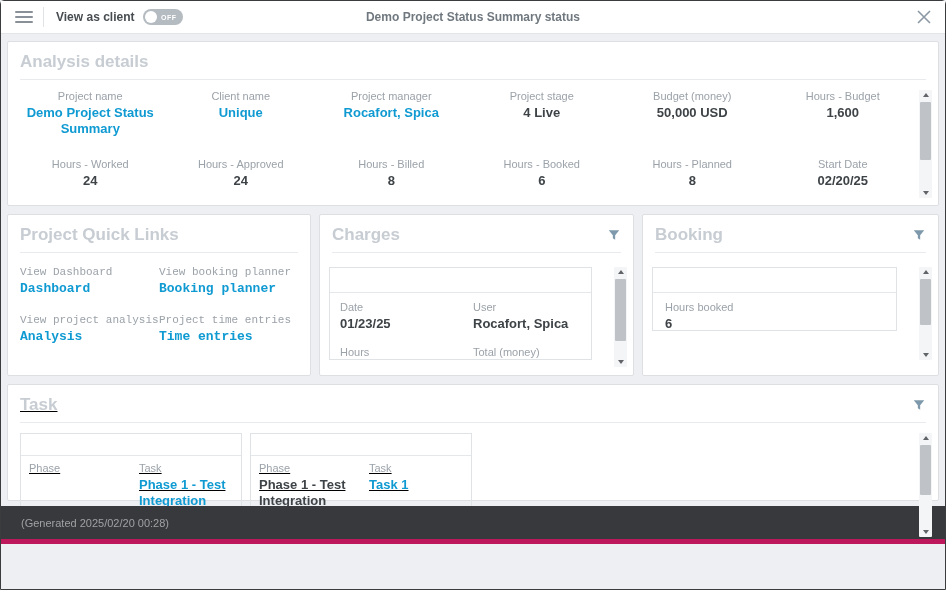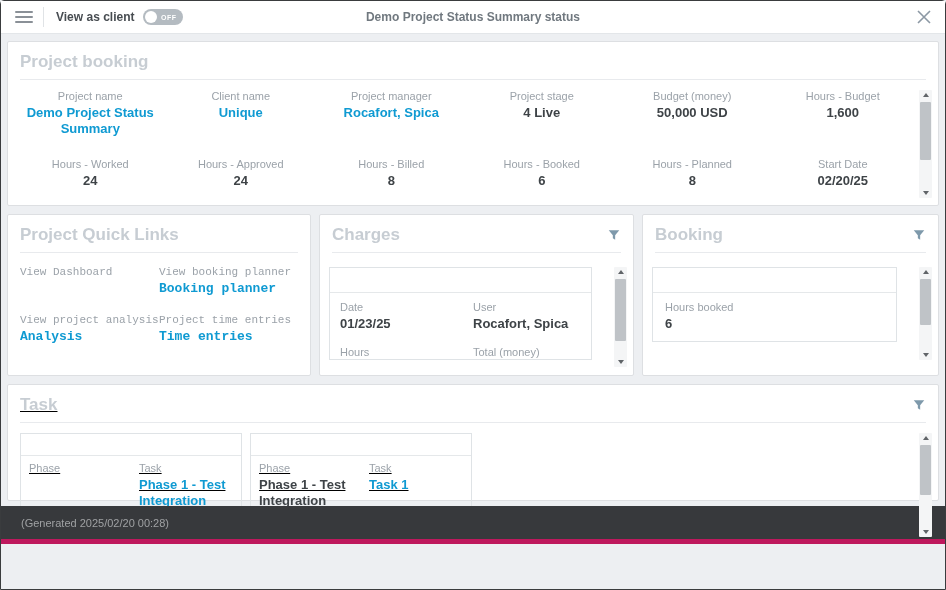--- a/index.html
+++ b/index.html
@@ -60,21 +60,21 @@
   .panel.quick { width: 304px; }
   .panel.charges { width: 315px; }
   .panel.booking { flex: 1; }
   .ql-grid { padding: 13px 12px; display: grid; grid-template-columns: 1fr 1fr; row-gap: 17px; font-family: Liberation Mono, monospace; }
   .cb-body { display: flex; padding: 14px 6px 0 9px; gap: 22px; }
   .card { border: 1px solid #dfe3e6; background: #fff; flex: 1; overflow: hidden; }
   .card .empty-row { height: 25px; border-bottom: 1px solid #e5e8ea; }
   .charge-card { height: 93px; }
   .charge-grid { padding: 8px 10px 0 10px; display: grid; grid-template-columns: 133px 1fr; row-gap: 14px; }
   .charges .sb { height: 100px; }
-  .booking-card { height: 75px; }
+  .booking-card { height: 64px; }
   .booking-grid { padding: 8px 12px 0 12px; }
   .booking .sb { height: 93px; }
   
   .panel.task { height: 117px; text-decoration: underline; }
   .task-body { display: flex; padding: 10px 6px 0 12px; gap: 6px; }
   .task-cards { flex: 1; display: flex; gap: 8px; align-items: flex-start; }
   .tcard { width: 222px; border: 1px solid #dfe3e6; height: 82px; overflow: hidden; }
   .tcard .empty-row { height: 22px; border-bottom: 1px solid #e5e8ea; }
   .tcard-grid { padding: 6px 8px 0 8px; display: grid; grid-template-columns: 110px 1fr; }
   .task .sb { height: 104px; }
@@ -107,21 +107,21 @@
       <svg width="14" height="14" viewBox="0 0 14 14">
           <path d="M1 1 L13 13 M13 1 L1 13" stroke="#8c98a4" stroke-width="1.6" fill="none"></path>
         </svg>
     </div>
   </div>
 
   <div class="content">
 
     <div class="panel pd">
       <div class="panel-head">
-        <h2>Project booking</h2>
+        <h2>Analysis details</h2>
       </div>
       <div class="pd-body">
         <div class="pd-grid">
           <div class="fld">
             <div class="lbl">Project name</div>
             <div class="val link">Demo Project Status Summary</div>
           </div>
           <div class="fld">
             <div class="lbl">Client name</div>
             <div class="val link">Unique</div>
@@ -181,20 +181,21 @@
 
     <div class="mid">
 
       <div class="panel quick">
         <div class="panel-head">
           <h2>Project Quick Links</h2>
         </div>
         <div class="ql-grid">
           <div class="fld">
             <div class="lbl">View Dashboard</div>
+            <div class="val link">Dashboard</div>
           </div>
           <div class="fld">
             <div class="lbl">View booking planner</div>
             <div class="val link">Booking planner</div>
           </div>
           <div class="fld">
             <div class="lbl">View project analysis</div>
             <div class="val link">Analysis</div>
           </div>
           <div class="fld">

